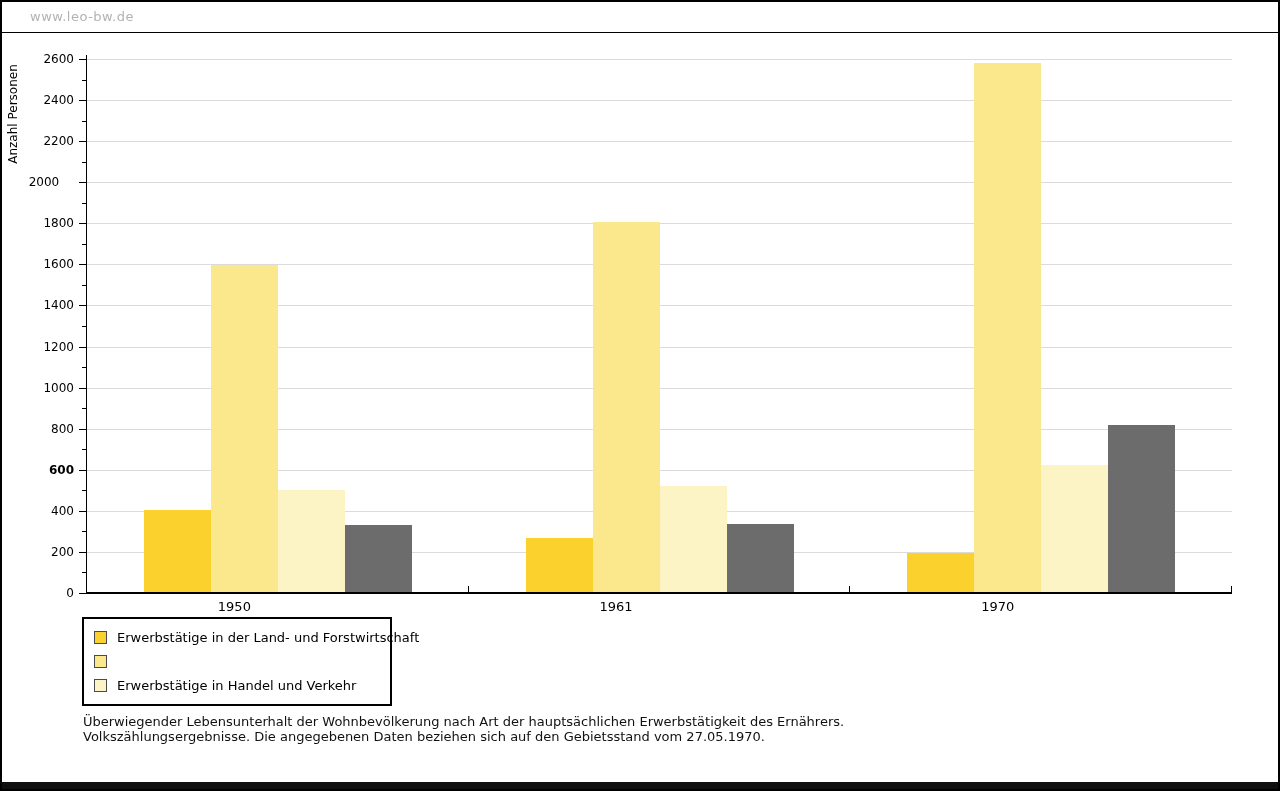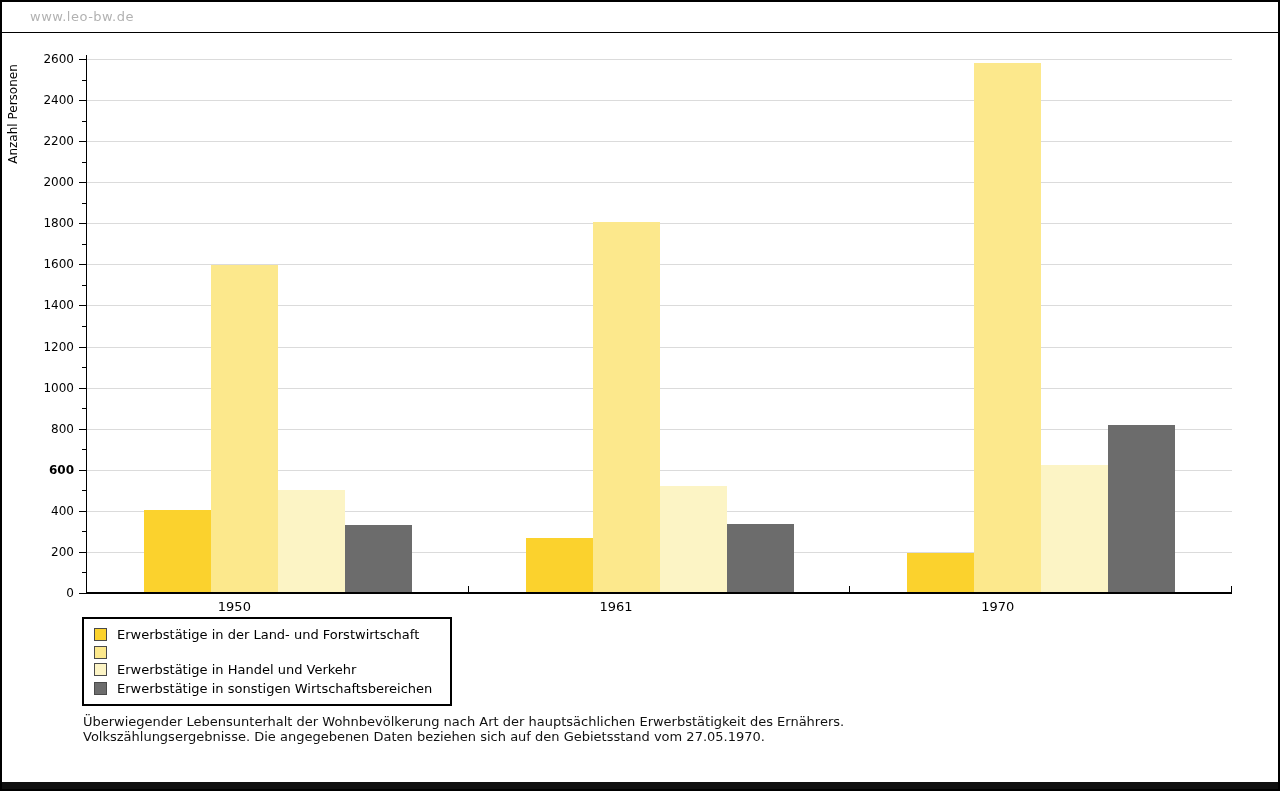--- a/index.html
+++ b/index.html
@@ -33,21 +33,21 @@
   .ytick { position:absolute; height:1px; background:#000; }
   .ytick-label {
     position:absolute; width:60px; text-align:right; font-size:12px; color:#000;
   }
   .xtick { position:absolute; width:1px; height:7px; background:#000; z-index:6; }
   .xcat-label {
     position:absolute; width:120px; text-align:left; font-size:13px; color:#000;
   }
   .bar { position:absolute; z-index:2; }
   .legend {
-    position:absolute; left:80px; top:615px; width:370px; height:89px;
+    position:absolute; left:80px; top:615px; width:310px; height:89px;
     border:2px solid #000; background:#fff; padding:6px 10px;
     display:flex; flex-direction:column; justify-content:space-around;
   }
   .legend-row { display:flex; align-items:center; gap:10px; }
   .legend-swatch {
     width:13px; height:13px; border:1px solid #4a4a4a; flex:0 0 auto;
   }
   .legend-label { font-size:13px; color:#000; white-space:nowrap; }
   .footnote {
     position:absolute; left:81px; top:712px; font-size:13px; line-height:15px; color:#111;
@@ -105,21 +105,21 @@
       <div class="ytick" style="left: -8px; width: 7px; top: 246.462px;"></div>
       <div class="ytick-label" style="left: -73px; top: 239.462px;">1400</div>
       <div class="ytick" style="left: -5px; width: 4px; top: 225.923px;"></div>
       <div class="ytick" style="left: -8px; width: 7px; top: 205.385px;"></div>
       <div class="ytick-label" style="left: -73px; top: 198.385px;">1600</div>
       <div class="ytick" style="left: -5px; width: 4px; top: 184.846px;"></div>
       <div class="ytick" style="left: -8px; width: 7px; top: 164.308px;"></div>
       <div class="ytick-label" style="left: -73px; top: 157.308px;">1800</div>
       <div class="ytick" style="left: -5px; width: 4px; top: 143.769px;"></div>
       <div class="ytick" style="left: -8px; width: 7px; top: 123.231px;"></div>
-      <div class="ytick-label" style="left: -73px; top: 116.231px;">2000</div>
+      <div class="ytick-label" style="left: -73px; top: 116.231px; text-align: center;">2000</div>
       <div class="ytick" style="left: -5px; width: 4px; top: 102.692px;"></div>
       <div class="ytick" style="left: -8px; width: 7px; top: 82.1538px;"></div>
       <div class="ytick-label" style="left: -73px; top: 75.1538px;">2200</div>
       <div class="ytick" style="left: -5px; width: 4px; top: 61.6154px;"></div>
       <div class="ytick" style="left: -8px; width: 7px; top: 41.0769px;"></div>
       <div class="ytick-label" style="left: -73px; top: 34.0769px;">2400</div>
       <div class="ytick" style="left: -5px; width: 4px; top: 20.5385px;"></div>
       <div class="ytick" style="left: -8px; width: 7px; top: 0px;"></div>
       <div class="ytick-label" style="left: -73px; top: -7px;">2600</div>
       <div class="xtick" style="left: 380.667px; bottom: 0px;"></div>
@@ -147,24 +147,20 @@
       <span class="legend-swatch" style="background: rgb(251, 210, 45);"></span>
       <span class="legend-label">Erwerbstätige in der Land- und Forstwirtschaft</span>
     </div>
     <div class="legend-row">
       <span class="legend-swatch" style="background: rgb(252, 232, 140);"></span>
     </div>
     <div class="legend-row">
       <span class="legend-swatch" style="background: rgb(252, 244, 197);"></span>
       <span class="legend-label">Erwerbstätige in Handel und Verkehr</span>
     </div>
-    <div class="legend-row">
-      <span class="legend-swatch" style="background: rgb(108, 108, 108);"></span>
-      <span class="legend-label">Erwerbstätige in sonstigen Wirtschaftsbereichen</span>
-    </div>
   </div>
 
   <div class="footnote">
     <div>Überwiegender Lebensunterhalt der Wohnbevölkerung nach Art der hauptsächlichen Erwerbstätigkeit des Ernährers.</div>
     <div>Volkszählungsergebnisse. Die angegebenen Daten beziehen sich auf den Gebietsstand vom 27.05.1970.</div>
   </div>
 
   <div class="bottom-bar"></div>
 </div>
 

